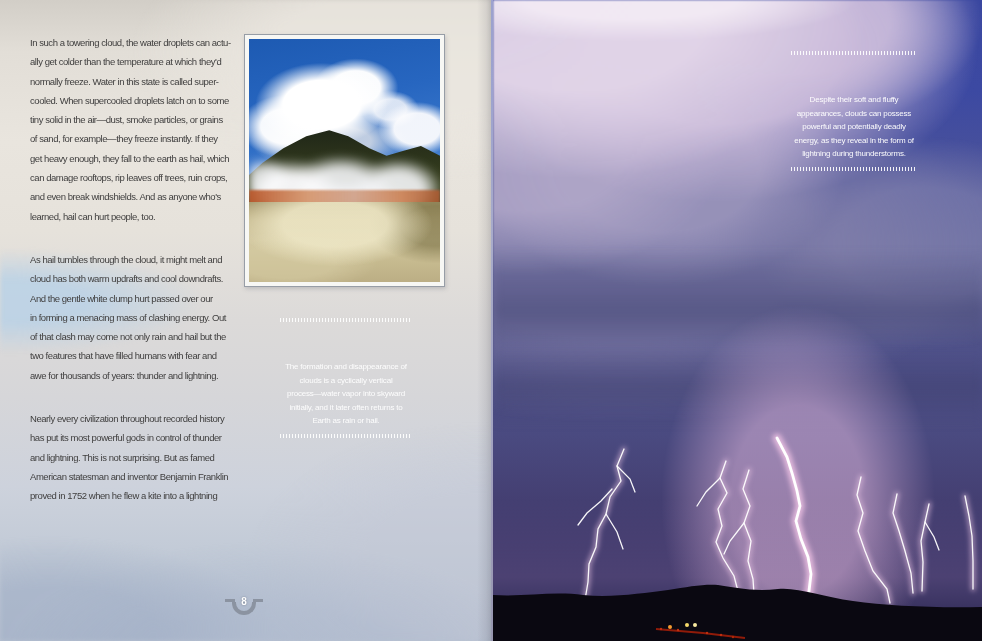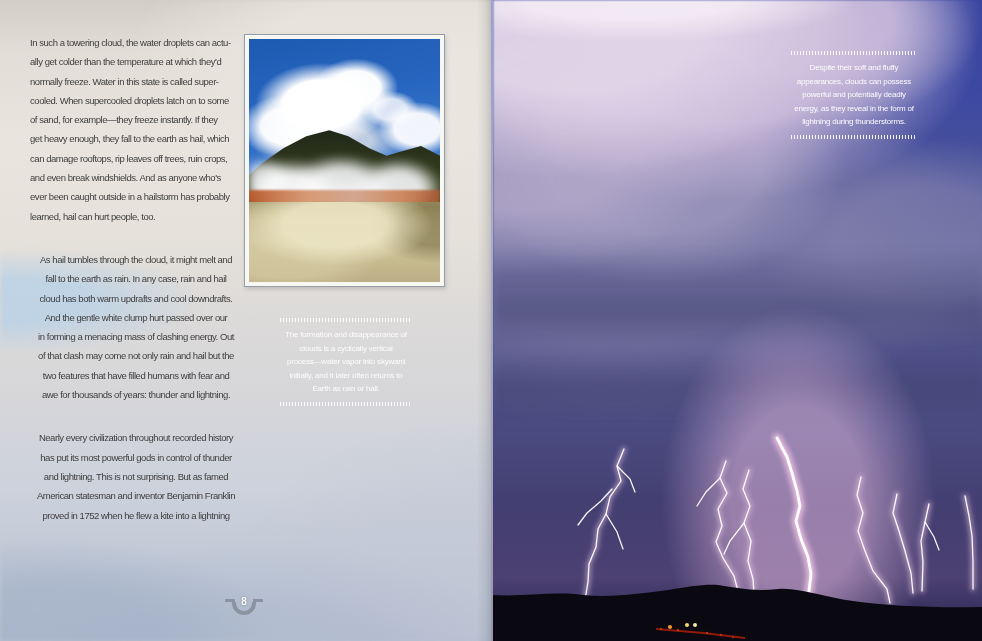--- a/index.html
+++ b/index.html
@@ -12,21 +12,21 @@
   .left-atmo { position:absolute; inset:0;
     background:
       radial-gradient(260px 70px at 2% 47%, rgba(180,208,232,.75) 0 30%, rgba(180,208,232,0) 75%),
       radial-gradient(300px 120px at 10% 98%, rgba(158,172,196,.55) 0 35%, rgba(158,172,196,0) 75%),
       radial-gradient(340px 150px at 55% 103%, rgba(170,182,204,.45) 0 35%, rgba(170,182,204,0) 78%),
       radial-gradient(300px 180px at 98% 88%, rgba(196,200,214,.5) 0 40%, rgba(196,200,214,0) 78%),
       radial-gradient(360px 160px at 85% 8%, rgba(235,231,224,.8) 0 40%, rgba(235,231,224,0) 80%);
     filter: blur(2px); }
 
   .body-text { position:absolute; left:30px; top:33px; width:212px; color:#3f3e3e; }
-  .para + .para { margin-top:24px;text-align:center; }
+  .para + .para { margin-top:24px; }
   .body-line { height:19.3px; line-height:19.3px; font-size:9.5px; letter-spacing:-0.45px; white-space:nowrap; }
 
   
   .photo-frame { position:absolute; left:244px; top:34px; width:201px; height:253px;
     background:#f7f7f4; border:1px solid #979da6; padding:4px;
     box-shadow: 1px 2px 4px rgba(90,95,110,.25); }
   .photo { position:relative; width:191px; height:243px; overflow:hidden; background:#2a66bd; }
   .p-sky { position:absolute; inset:0;
     background: linear-gradient(168deg,#1d5ab2 0%,#2766c0 28%,#3a78cc 52%,#6d9cd9 68%,#9fbde2 78%); }
   .p-clouds { position:absolute; inset:0;
@@ -51,21 +51,21 @@
   .p-fore { position:absolute; left:0; right:0; top:67%; bottom:0;
     background:
       radial-gradient(130px 56px at 45% 28%, rgba(238,231,198,.85) 0 40%, rgba(238,231,198,0) 75%),
       radial-gradient(90px 50px at 98% 30%, rgba(110,100,55,.55) 0 40%, rgba(110,100,55,0) 75%),
       radial-gradient(120px 40px at 20% 75%, rgba(215,205,165,.6) 0 40%, rgba(215,205,165,0) 75%),
       linear-gradient(180deg,#ab9f74 0%,#c6ba90 22%,#d0c69e 48%,#c6ba8f 75%,#bcae85 100%); }
 
   
   .cap-rule { height:4px; margin:0 2px;
     background: repeating-linear-gradient(90deg, rgba(255,255,255,.92) 0 1px, rgba(255,255,255,0) 1px 3px); }
-  .cap-lines { padding:6px 0; }
+  .cap-lines { padding:6px 0;margin-top:32px; }
   .cap-line { height:13.5px; line-height:13.5px; font-size:8px; letter-spacing:-0.2px;
     color:rgba(255,255,255,.96); text-align:center; white-space:nowrap; }
   .left-caption { position:absolute; left:278px; top:318px; width:136px; }
 
   
   .orn { position:absolute; left:225px; top:598px; width:38px; height:24px; }
   .orn-arc { position:absolute; left:7px; top:4px; width:24px; height:13px;
     border:4px solid #8b93a1; border-top:none; border-radius:0 0 16px 16px; }
   .orn-arc::before { content:""; position:absolute; left:-11px; top:-3.5px; width:10px; height:3.5px; background:#8b93a1; }
   .orn-arc::after  { content:""; position:absolute; right:-11px; top:-3.5px; width:10px; height:3.5px; background:#8b93a1; }
@@ -110,30 +110,29 @@
 
   <div class="page-left">
     <div class="left-atmo"></div>
 
     <div class="body-text">
       <div class="para">
           <div class="body-line">In such a towering cloud, the water droplets can actu-</div>
           <div class="body-line">ally get colder than the temperature at which they'd</div>
           <div class="body-line">normally freeze. Water in this state is called super-</div>
           <div class="body-line">cooled. When supercooled droplets latch on to some</div>
+          <div class="body-line">tiny solid in the air—dust, smoke particles, or grains</div>
           <div class="body-line">of sand, for example—they freeze instantly. If they</div>
           <div class="body-line">get heavy enough, they fall to the earth as hail, which</div>
           <div class="body-line">can damage rooftops, rip leaves off trees, ruin crops,</div>
           <div class="body-line">and even break windshields. And as anyone who's</div>
-          <div class="body-line">ever been caught outside in a hailstorm has probably</div>
           <div class="body-line">learned, hail can hurt people, too.</div>
         </div>
       <div class="para">
           <div class="body-line">As hail tumbles through the cloud, it might melt and</div>
-          <div class="body-line">fall to the earth as rain. In any case, rain and hail</div>
           <div class="body-line">cloud has both warm updrafts and cool downdrafts.</div>
           <div class="body-line">And the gentle white clump hurt passed over our</div>
           <div class="body-line">in forming a menacing mass of clashing energy. Out</div>
           <div class="body-line">of that clash may come not only rain and hail but the</div>
           <div class="body-line">two features that have filled humans with fear and</div>
           <div class="body-line">awe for thousands of years: thunder and lightning.</div>
         </div>
       <div class="para">
           <div class="body-line">Nearly every civilization throughout recorded history</div>
           <div class="body-line">has put its most powerful gods in control of thunder</div>

